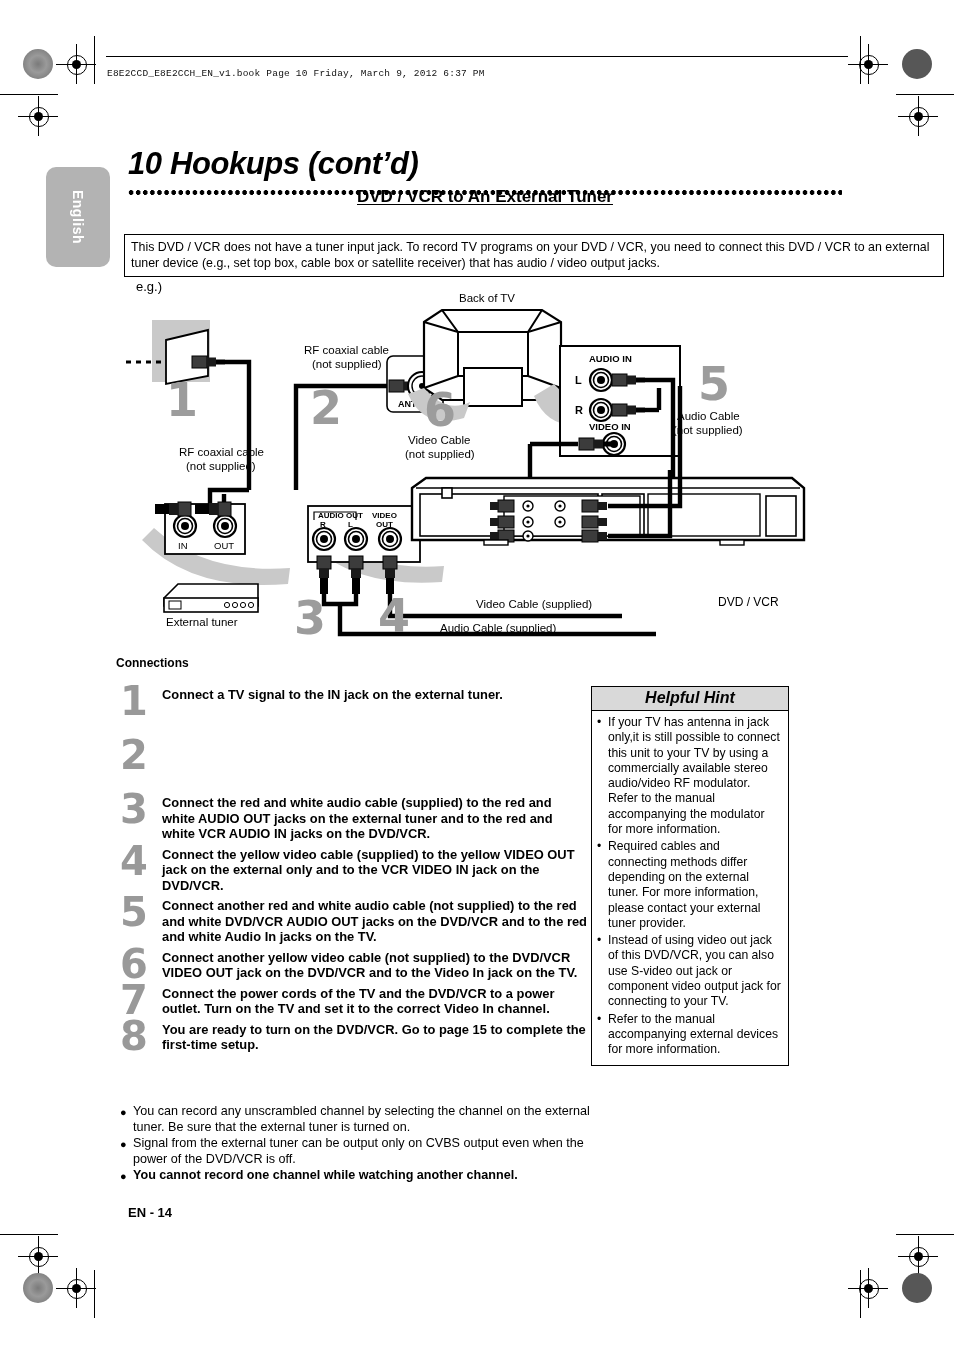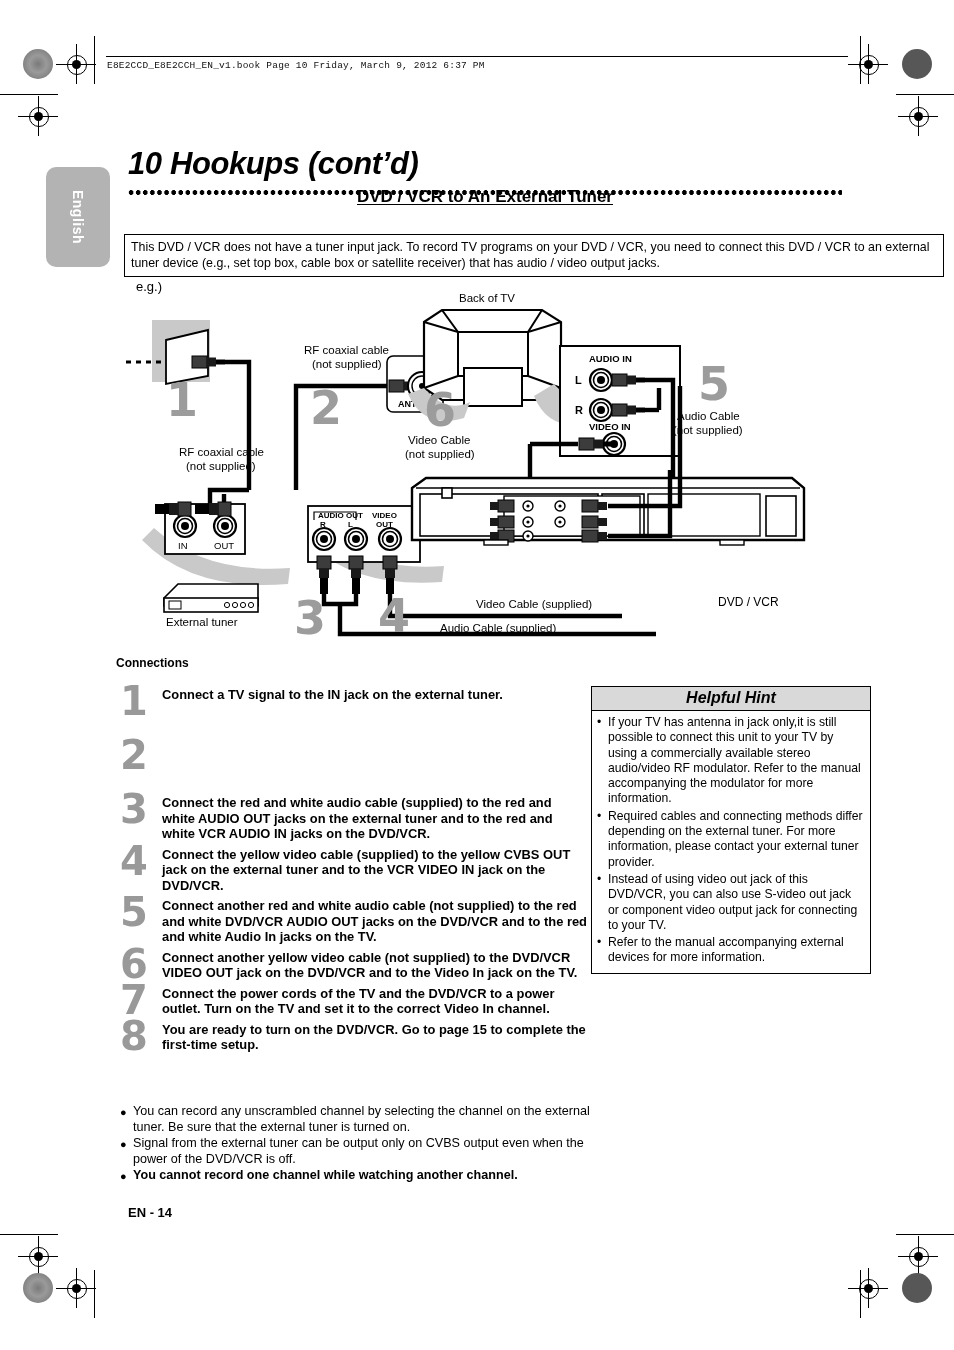--- a/index.html
+++ b/index.html
@@ -38,20 +38,21 @@
   .cutline { position: absolute; background: #000; }
 
   
   .fileline {
     position: absolute;
     font-family: "Liberation Mono", monospace;
     font-size: 9.5px;
     color: #111;
     letter-spacing: 0.2px;
     white-space: nowrap;
+    margin-top: 8px;
   }
 
   
   .langtab {
     position: absolute;
     left: 46px; top: 167px;
     width: 64px; height: 100px;
     background: #b3b3b3;
     border-radius: 10px;
   }
@@ -173,21 +174,21 @@
     margin-bottom: 1px;
     color: #000;
   }
   .note .bul { width: 13px; flex: 0 0 13px; font-size: 11px; padding-top: 1px; }
   .note.bold .body { font-weight: bold; }
 
   
   .hint-box {
     position: absolute;
     left: 591px; top: 686px;
-    width: 280px;
+    width: 198px;
     border: 1.5px solid #000;
     box-sizing: border-box;
     background: #fff;
   }
   .hint-head {
     background: #d9d9d9;
     text-align: center;
     font-style: italic;
     font-weight: bold;
     font-size: 16px;
@@ -542,21 +543,21 @@
   </div>
   <div class="step tall">
     <div class="num">2</div>
   </div>
   <div class="step">
     <div class="num">3</div>
     <div class="txt">Connect the red and white audio cable (supplied) to the red and white AUDIO OUT jacks on the external tuner and to the red and white VCR AUDIO IN jacks on the DVD/VCR.</div>
   </div>
   <div class="step">
     <div class="num">4</div>
-    <div class="txt">Connect the yellow video cable (supplied) to the yellow CVBS OUT jack on the external tuner and to the VCR VIDEO IN jack on the DVD/VCR.</div>
+    <div class="txt">Connect the yellow video cable (supplied) to the yellow VIDEO OUT jack on the external only and to the VCR VIDEO IN jack on the DVD/VCR.</div>
   </div>
   <div class="step">
     <div class="num">5</div>
     <div class="txt">Connect another red and white audio cable (not supplied) to the red and white DVD/VCR AUDIO OUT jacks on the DVD/VCR and to the red and white Audio In jacks on the TV.</div>
   </div>
   <div class="step">
     <div class="num">6</div>
     <div class="txt">Connect another yellow video cable (not supplied) to the DVD/VCR VIDEO OUT jack on the DVD/VCR and to the Video In jack on the TV.</div>
   </div>
   <div class="step">

